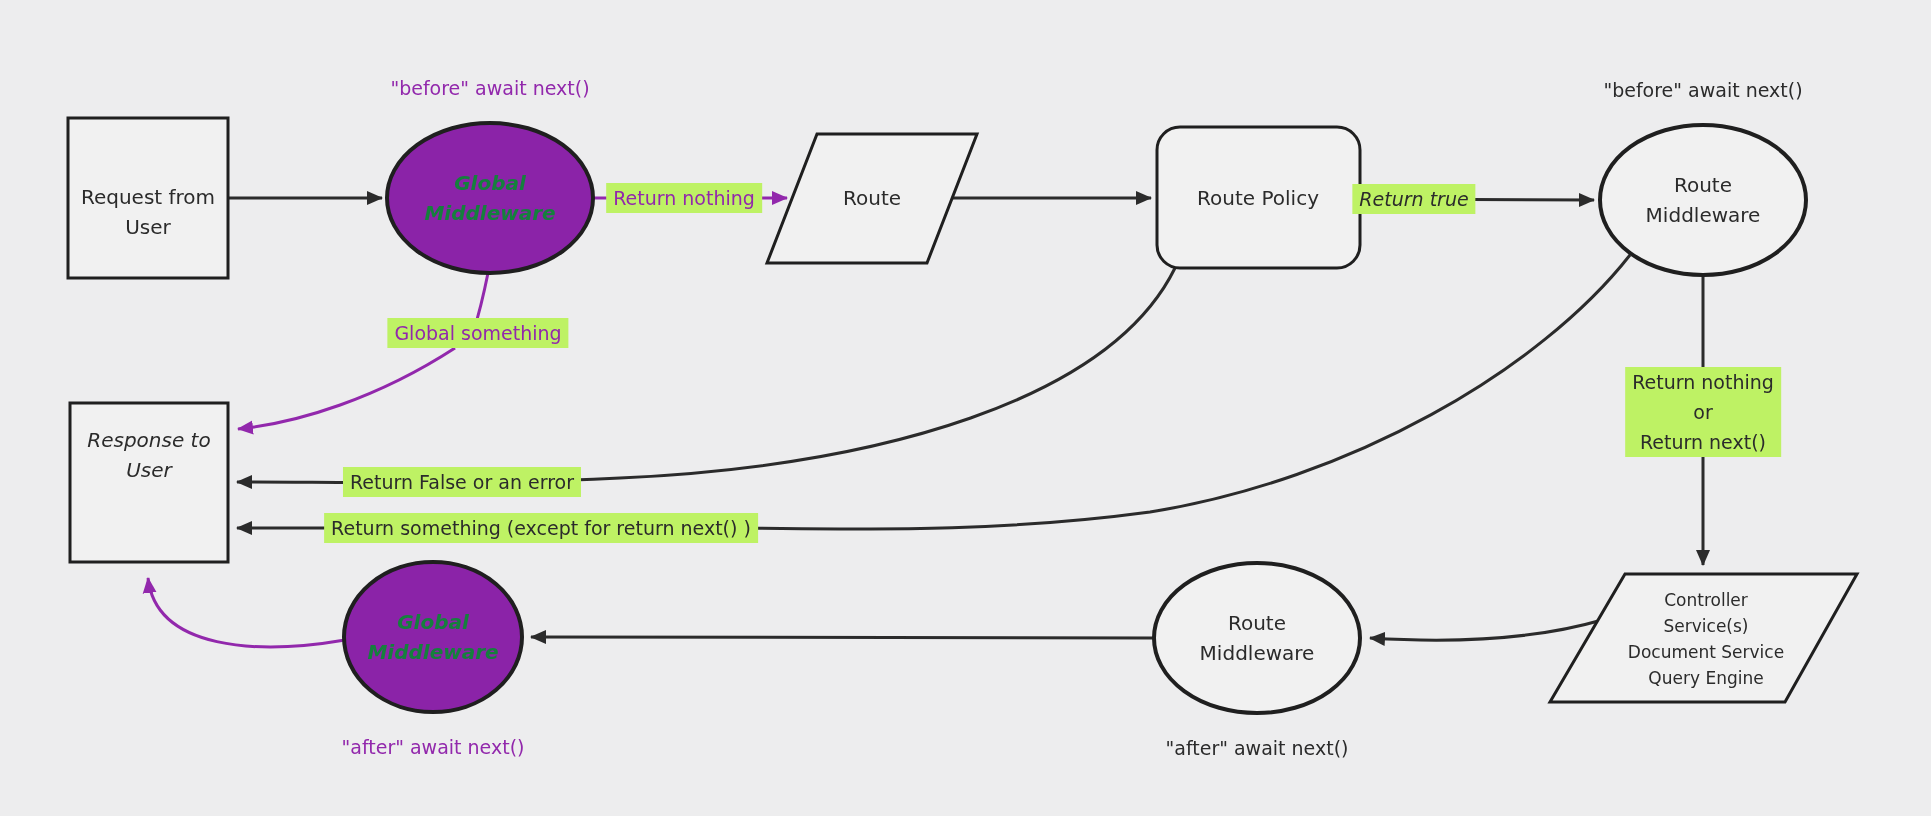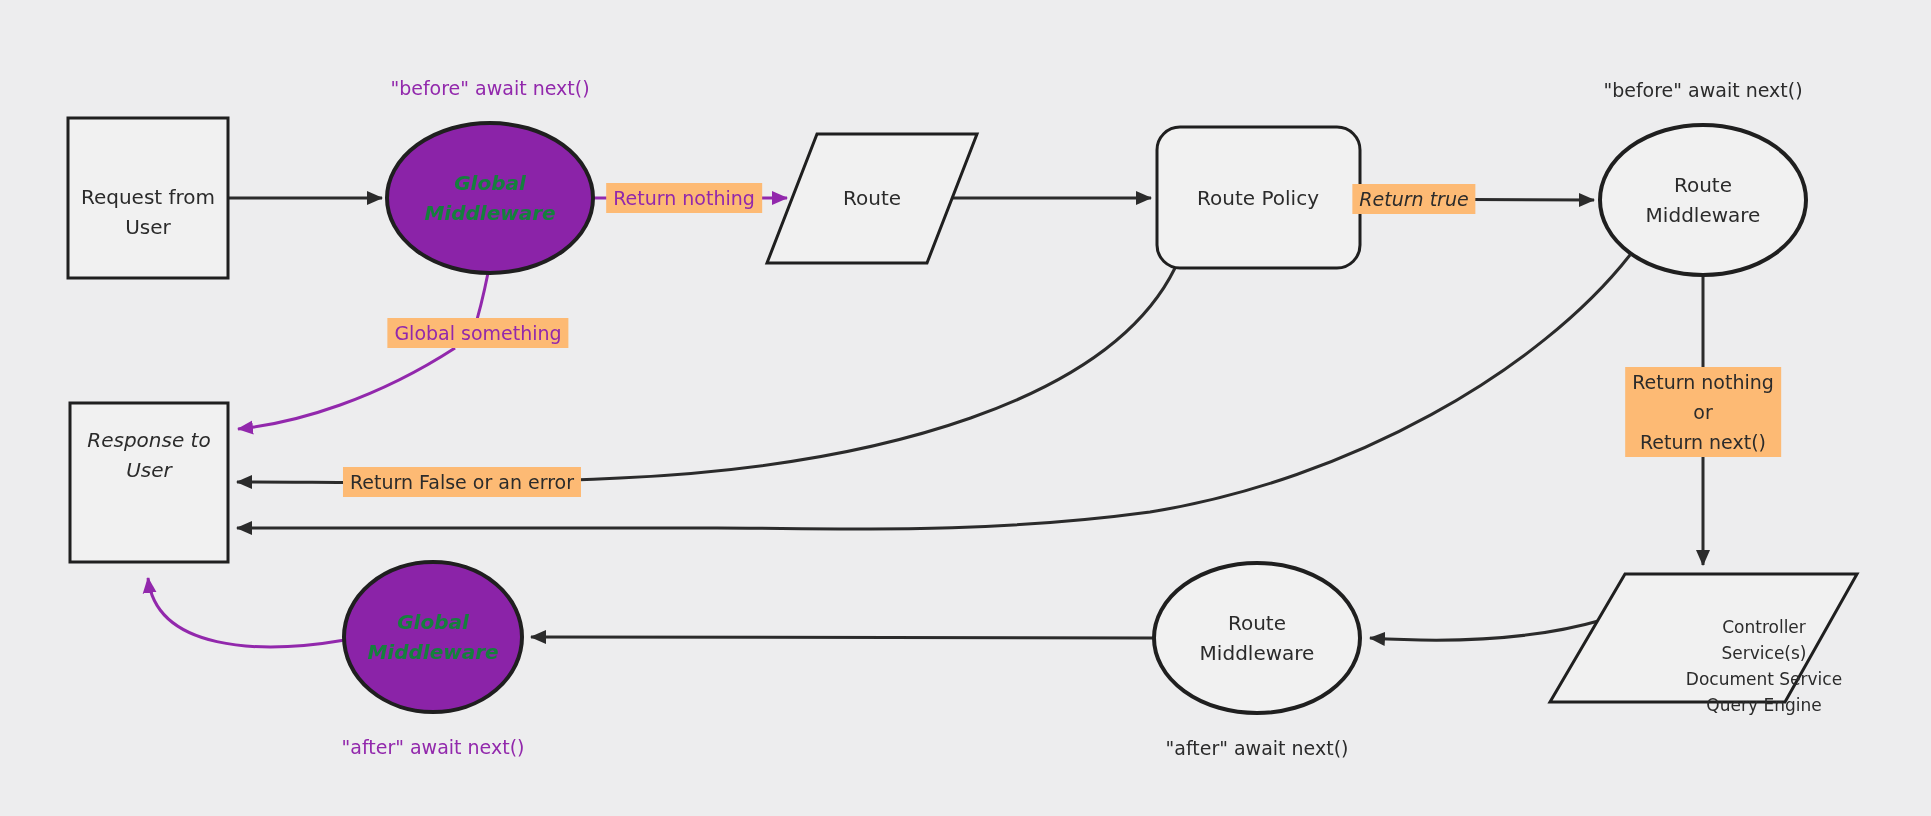--- a/index.html
+++ b/index.html
@@ -13,21 +13,21 @@
   svg.layer{position:absolute;left:0;top:0;}
   .lbl{
     position:absolute;
     transform:translate(-50%,-50%);
     font-size:19px;
     line-height:30px;
     color:#2b2b2b;
     white-space:pre-line;
     text-align:center;
   }
-  .lbl.bg{background:#fdba74;padding:0 7px;}
+  .lbl.bg{background:#bef264;padding:0 7px;}
   .lbl.purple{color:#9228ac;}
   .node-lbl{
     position:absolute;
     transform:translate(-50%,-50%);
     font-size:20px;
     line-height:30px;
     color:#2b2b2b;
     white-space:pre-line;
     text-align:center;
   }
@@ -76,36 +76,37 @@
   </svg>
 
   <div class="node-lbl" style="left:148px;top:212px;">Request from
 User</div>
   <div class="node-lbl inverse" style="left:490px;top:198px;">Global
 Middleware</div>
   <div class="node-lbl" style="left:872px;top:198px;">Route</div>
   <div class="node-lbl" style="left:1258px;top:198px;">Route Policy</div>
   <div class="node-lbl" style="left:1703px;top:200px;">Route
 Middleware</div>
-  <div class="node-lbl small" style="left:1764px;top:639px;margin-top:27px;">Controller
+  <div class="node-lbl small" style="left:1706px;top:639px;">Controller
 Service(s)
 Document Service
 Query Engine</div>
   <div class="node-lbl" style="left:1257px;top:638px;">Route
 Middleware</div>
   <div class="node-lbl inverse" style="left:433px;top:637px;">Global
 Middleware</div>
   <div class="node-lbl" style="left:149px;top:455px;font-style:italic;">Response to
 User</div>
 
   <div class="lbl purple" style="left:490px;top:88px;">"before" await next()</div>
   <div class="lbl purple bg" style="left:684px;top:198px;">Return nothing</div>
   <div class="lbl bg" style="left:1414px;top:199px;font-style:italic;">Return true</div>
   <div class="lbl" style="left:1703px;top:90px;">"before" await next()</div>
   <div class="lbl bg" style="left:1703px;top:412px;">Return nothing
 or
 Return next()</div>
   <div class="lbl purple bg" style="left:478px;top:333px;">Global something</div>
   <div class="lbl bg" style="left:462px;top:482px;">Return False or an error</div>
+  <div class="lbl bg" style="left:541px;top:528px;">Return something (except for return next() )</div>
   <div class="lbl" style="left:1257px;top:748px;">"after" await next()</div>
   <div class="lbl purple" style="left:433px;top:747px;">"after" await next()</div>
 
 </div>
 
 </body></html>

